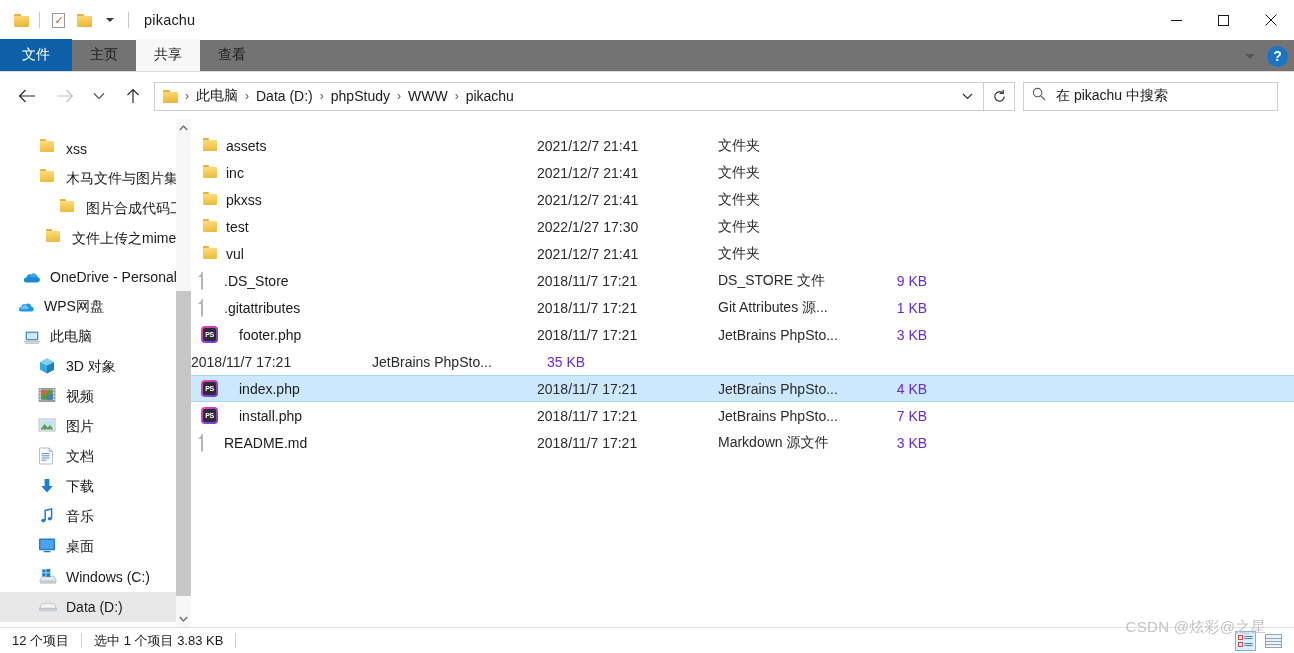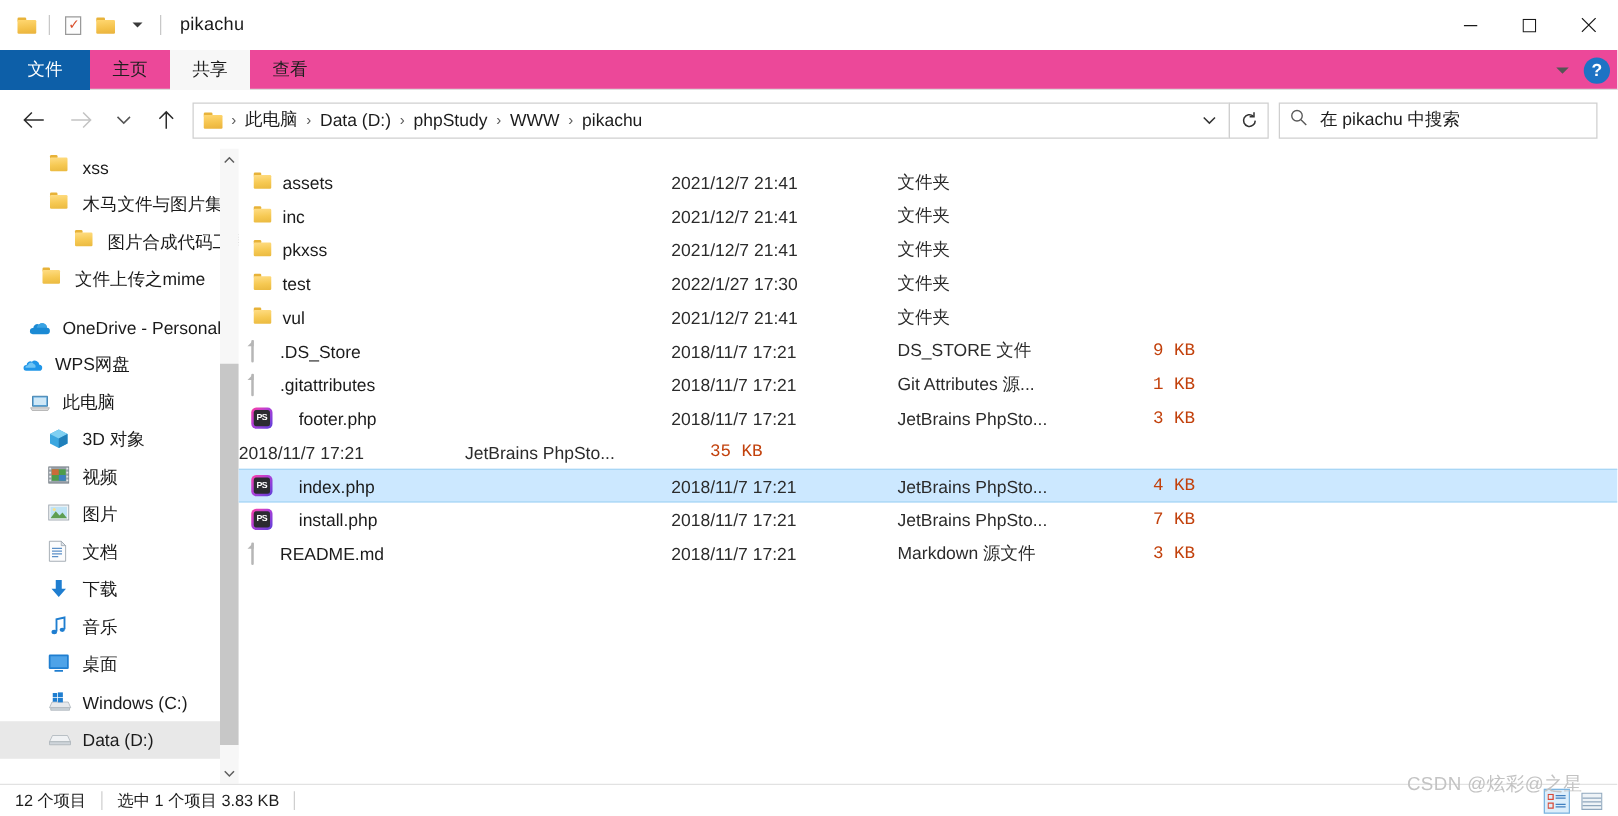--- a/index.html
+++ b/index.html
@@ -48,22 +48,22 @@
   }
   #wincontrols {
     position: absolute; right: 0; top: 0; height: 40px; display: flex;
   }
   .wc { width: 47px; height: 40px; display: flex; align-items: center; justify-content: center; }
   .wc svg { display: block; }
 
   
   #ribbon {
     position: absolute; left: 0; top: 40px; width: 1294px; height: 32px;
-    background: #ec4899; border-bottom: 1px solid #dcdcdc;
-    display: flex; align-items: center;
+    background: #737373; border-bottom: 1px solid #dcdcdc;
+    display: flex; align-items: flex-end;
   }
   .rtab {
     display: flex; align-items: center; justify-content: center;
     font-size: 14px; color: #1f1f1f; padding: 0 18px; height: 32px;
   }
   .rtab.file { background: #0d5fa8; color: #ffffff; padding: 0 22px; }
   .rtab.active { background: #f7f7f7; }
   #ribbon-right { position: absolute; right: 6px; top: 0; height: 32px; display: flex; align-items: center; gap: 12px; }
   .chev-dn {
     width: 0; height: 0; border-left: 5px solid transparent; border-right: 5px solid transparent;
@@ -107,21 +107,21 @@
     border: 1px solid #cfcfcf; background: #fff;
     display: flex; align-items: center; padding: 0 8px; gap: 10px;
   }
   #search-ph { font-size: 14px; color: #1c1c1c; }
 
   
   #content { position: absolute; left: 0; top: 119px; width: 1294px; height: 508px; }
 
   
   #navpane {
-    position: absolute; left: 0; top: 0; width: 191px; height: 508px;
+    position: absolute; left: 0; top: 15px; width: 191px; height: 508px;
     background: #ffffff; overflow: hidden;
   }
   .nav-row {
     height: 30px; display: flex; align-items: center; font-size: 14px; color: #1b1b1b;
     white-space: nowrap;
   }
   .nav-row.sel { background: #e8e8e8; }
   .nav-ico { width: 20px; height: 20px; margin-right: 8px; flex: none; position: relative; }
   .nav-label { overflow: hidden; }
 
@@ -159,21 +159,21 @@
   }
   .rows { position: relative; }
   .row {
     height: 27px; display: flex; align-items: center; font-size: 14px; color: #1b1b1b;
   }
   .row.sel { background: #cce8ff; border-top: 1px solid #a8d6f5; border-bottom: 1px solid #a8d6f5; }
   .cell-name { display: flex; align-items: center; padding-left: 10px; }
   .cell-name .nm { margin-left: 21px; }
   .cell-date { color: #2b2b2b; }
   .cell-type { color: #2b2b2b; }
-  .cell-size { text-align: right; padding-right: 12px; color: #c2410c; font-family: Liberation Mono, monospace; }
+  .cell-size { text-align: center; padding-right: 12px; color: #6d28d9; }
 
   
   .ic-file {
     width: 14px; height: 17px; background: #ffffff; border: 1px solid #b6b6b6;
     position: relative; border-radius: 1px;
   }
   .ic-file::after {
     content: ""; position: absolute; right: -1px; top: -1px;
     border-left: 5px solid transparent; border-bottom: 5px solid #b6b6b6;
   }
@@ -335,21 +335,21 @@
       <span class="nav-label">xss</span>
     </div>
     <div class="nav-row" style="padding-left:38px">
       <span class="nav-ico"><span class="ic-folder"></span></span>
       <span class="nav-label">木马文件与图片集</span>
     </div>
     <div class="nav-row" style="padding-left:58px">
       <span class="nav-ico"><span class="ic-folder"></span></span>
       <span class="nav-label">图片合成代码工具</span>
     </div>
-    <div class="nav-row" style="padding-left:32px">
+    <div class="nav-row" style="padding-left:44px">
       <span class="nav-ico"><span class="ic-folder"></span></span>
       <span class="nav-label">文件上传之mime</span>
     </div>
 
     <div style="height:8px"></div>
 
     <div class="nav-row" style="padding-left:22px">
       <span class="nav-ico">
         <svg width="20" height="20" viewBox="0 0 20 20">
           <path d="M4.2 15.4 h11.1 a2.6 2.6 0 0 0 .35 -5.18 a3.9 3.9 0 0 0 -6.5 -2.6 a3.1 3.1 0 0 0 -4.5 2.8 a2.5 2.5 0 0 0 -.45 4.98 z" fill="#1b8ad4"></path>

